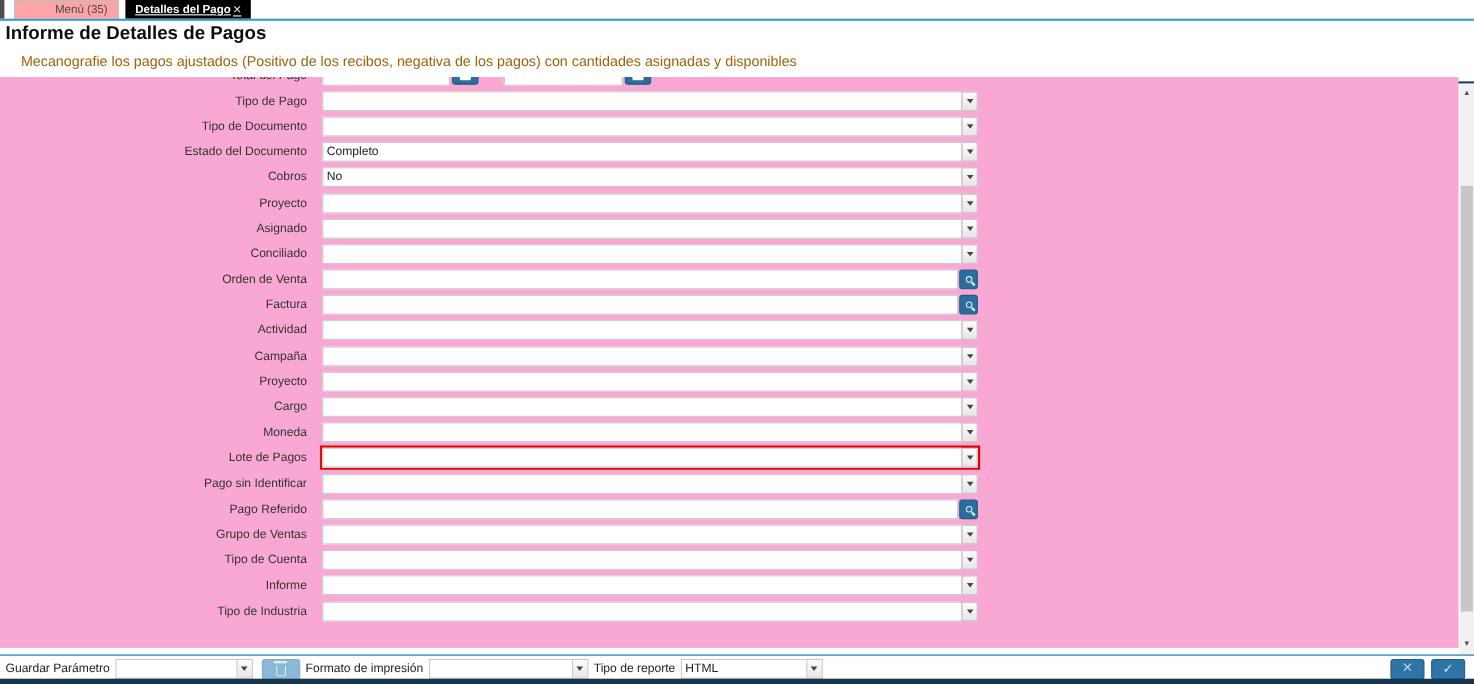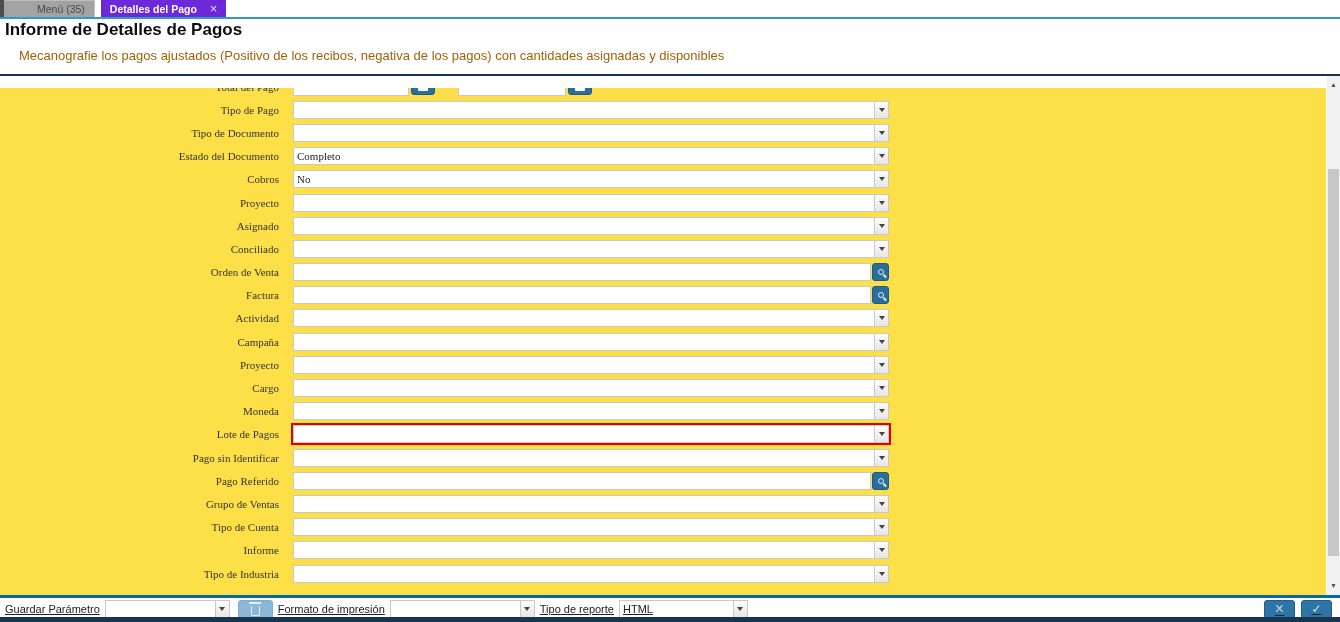--- a/index.html
+++ b/index.html
@@ -6,31 +6,31 @@
   html,body { background:#e9e9e9; }
   .screen {
     position:relative; width:1340px; height:622px; background:#fff;
     font-family:"Liberation Sans","DejaVu Sans",sans-serif; overflow:hidden;
     color:#222;
   }
   
   .tabbar { position:absolute; top:0; left:0; right:0; height:17px; background:#fff; display:flex; align-items:flex-end; }
   .win-edge { position:absolute; left:0; top:0; width:4px; height:17px; background:#4e4e4e; }
   .tab { height:17px; display:flex; align-items:center; padding:0 9px; font-size:10.5px; cursor:pointer; white-space:nowrap; }
-  .tab.inactive { background:#a3a3a3; border:1px solid #bdbdbd; border-bottom:none; color:#4a4a4a;padding-left:36px; }
-  .tab.active { margin-left:6px; background:#6d28d9; color:#fff; font-weight:bold; gap:13px; }
+  .tab.inactive { margin-left:13px; background:#fca5a5; border:1px solid #bdbdbd; border-bottom:none; color:#4a4a4a;padding-left:36px; }
+  .tab.active { margin-left:6px; background:#000000; color:#fff; font-weight:bold; gap:2px;text-decoration:underline; }
   .tab-close { font-size:13px; color:#cfe9f8; font-weight:normal; line-height:10px; cursor:pointer; }
   .tab-underline { position:absolute; top:17px; left:0; right:0; height:2px; background:#3598cc; }
   
   .hdr { position:absolute; top:19px; left:0; right:0; height:55px; background:#fff; }
   .hdr .title { position:absolute; top:1px; left:5px; font-size:17px; font-weight:bold; color:#0d0d0d; }
   .hdr .subtitle { position:absolute; top:29px; left:19px; font-size:13px; color:#a16207; }
   .hdr-line { position:absolute; top:74px; left:0; right:0; height:2px; background:#17374f; }
   
-  .form-area { position:absolute; top:88px; left:0; width:1326px; height:519px; overflow:hidden; background:#fde047;font-family:Liberation Serif, serif; }
+  .form-area { position:absolute; top:70px; left:0; width:1326px; height:519px; overflow:hidden; background:#f9a8d4; }
   .rows { position:absolute; top:-13px; left:0; right:0; }
   .row { height:23.2px; display:flex; align-items:center; }
   .row-label { width:293px; flex:none; text-align:right; padding-right:14px; font-size:11px; color:#333; white-space:nowrap; }
   .field { display:flex; align-items:center; }
   .txt {
     height:18px; border:1px solid #c9c9c9; font-size:11px; padding:0 3px; color:#222;
     font-family:inherit; outline:none; background:#fff;
   }
   .combo { display:flex; align-items:stretch; height:18px; }
   .combo.highlighted { box-shadow:0 0 0 2px #e00000; }
@@ -54,21 +54,21 @@
   .calc-ic { width:10px; height:9px; border-radius:1px; background:linear-gradient(#fff 0 2.5px, #9cc3da 2.5px 3.5px, #fff 3.5px 100%); }
   
   .scrollbar { position:absolute; top:76px; right:0; width:13px; height:519px; background:#f1f1f1; }
   .scroll-arrow { position:absolute; left:0; width:13px; height:12px; font-size:7px; color:#555; text-align:center; line-height:12px; cursor:pointer; }
   .scroll-arrow.up { top:3px; }
   .scroll-arrow.down { bottom:3px; }
   .scroll-thumb { position:absolute; top:93px; left:1px; width:11px; height:387px; background:#c7c7c7; cursor:pointer; }
   
   .footer {
     position:absolute; top:595px; left:0; right:0; height:25px; background:#fff;
-    border-top:3px solid #0369a1; display:flex; align-items:center; padding-left:5px; font-size:11px;text-decoration:underline;
+    border-top:1px solid #0369a1; display:flex; align-items:center; padding-left:5px; font-size:11px;
   }
   .f-label { color:#222; white-space:nowrap; }
   .f-combo { display:flex; align-items:stretch; height:18px; margin-left:5px; }
   .f-combo .txt { border-right:none; }
   .w1 { width:110px; } .w2 { width:130px; } .w3 { width:114px; }
   .trash-btn {
     width:35px; height:19px; margin-left:8px; background:#8cb8d8; border:1px solid #7daccf;
     border-radius:3px; display:flex; align-items:center; justify-content:center; cursor:default;
   }
   .trash-ic { position:relative; width:9px; height:10px; border:1.3px solid #e4eef6; border-top:none; border-radius:0 0 2px 2px; margin-top:3px; }

